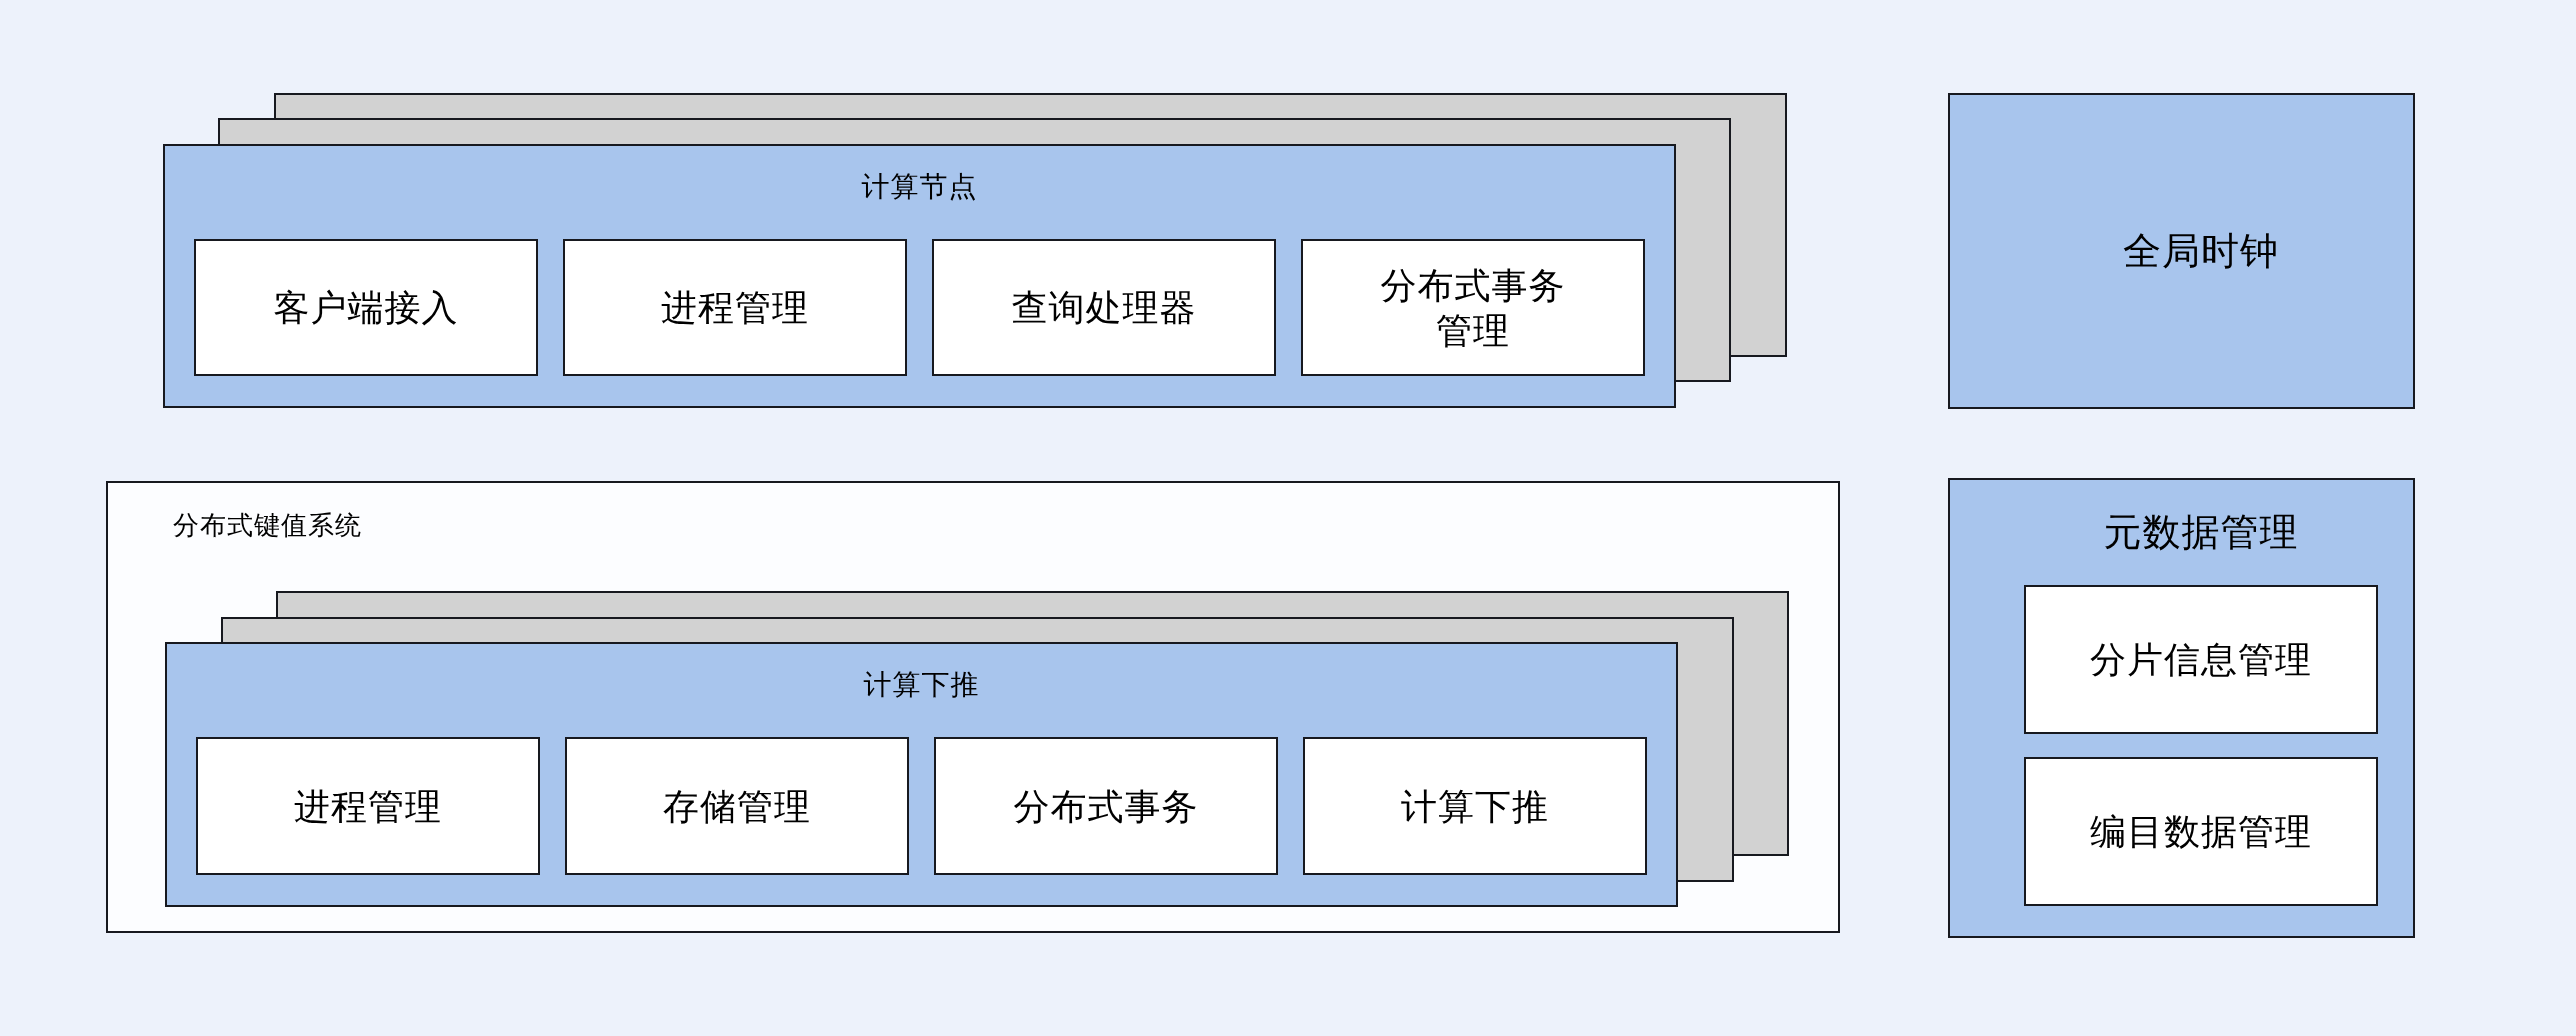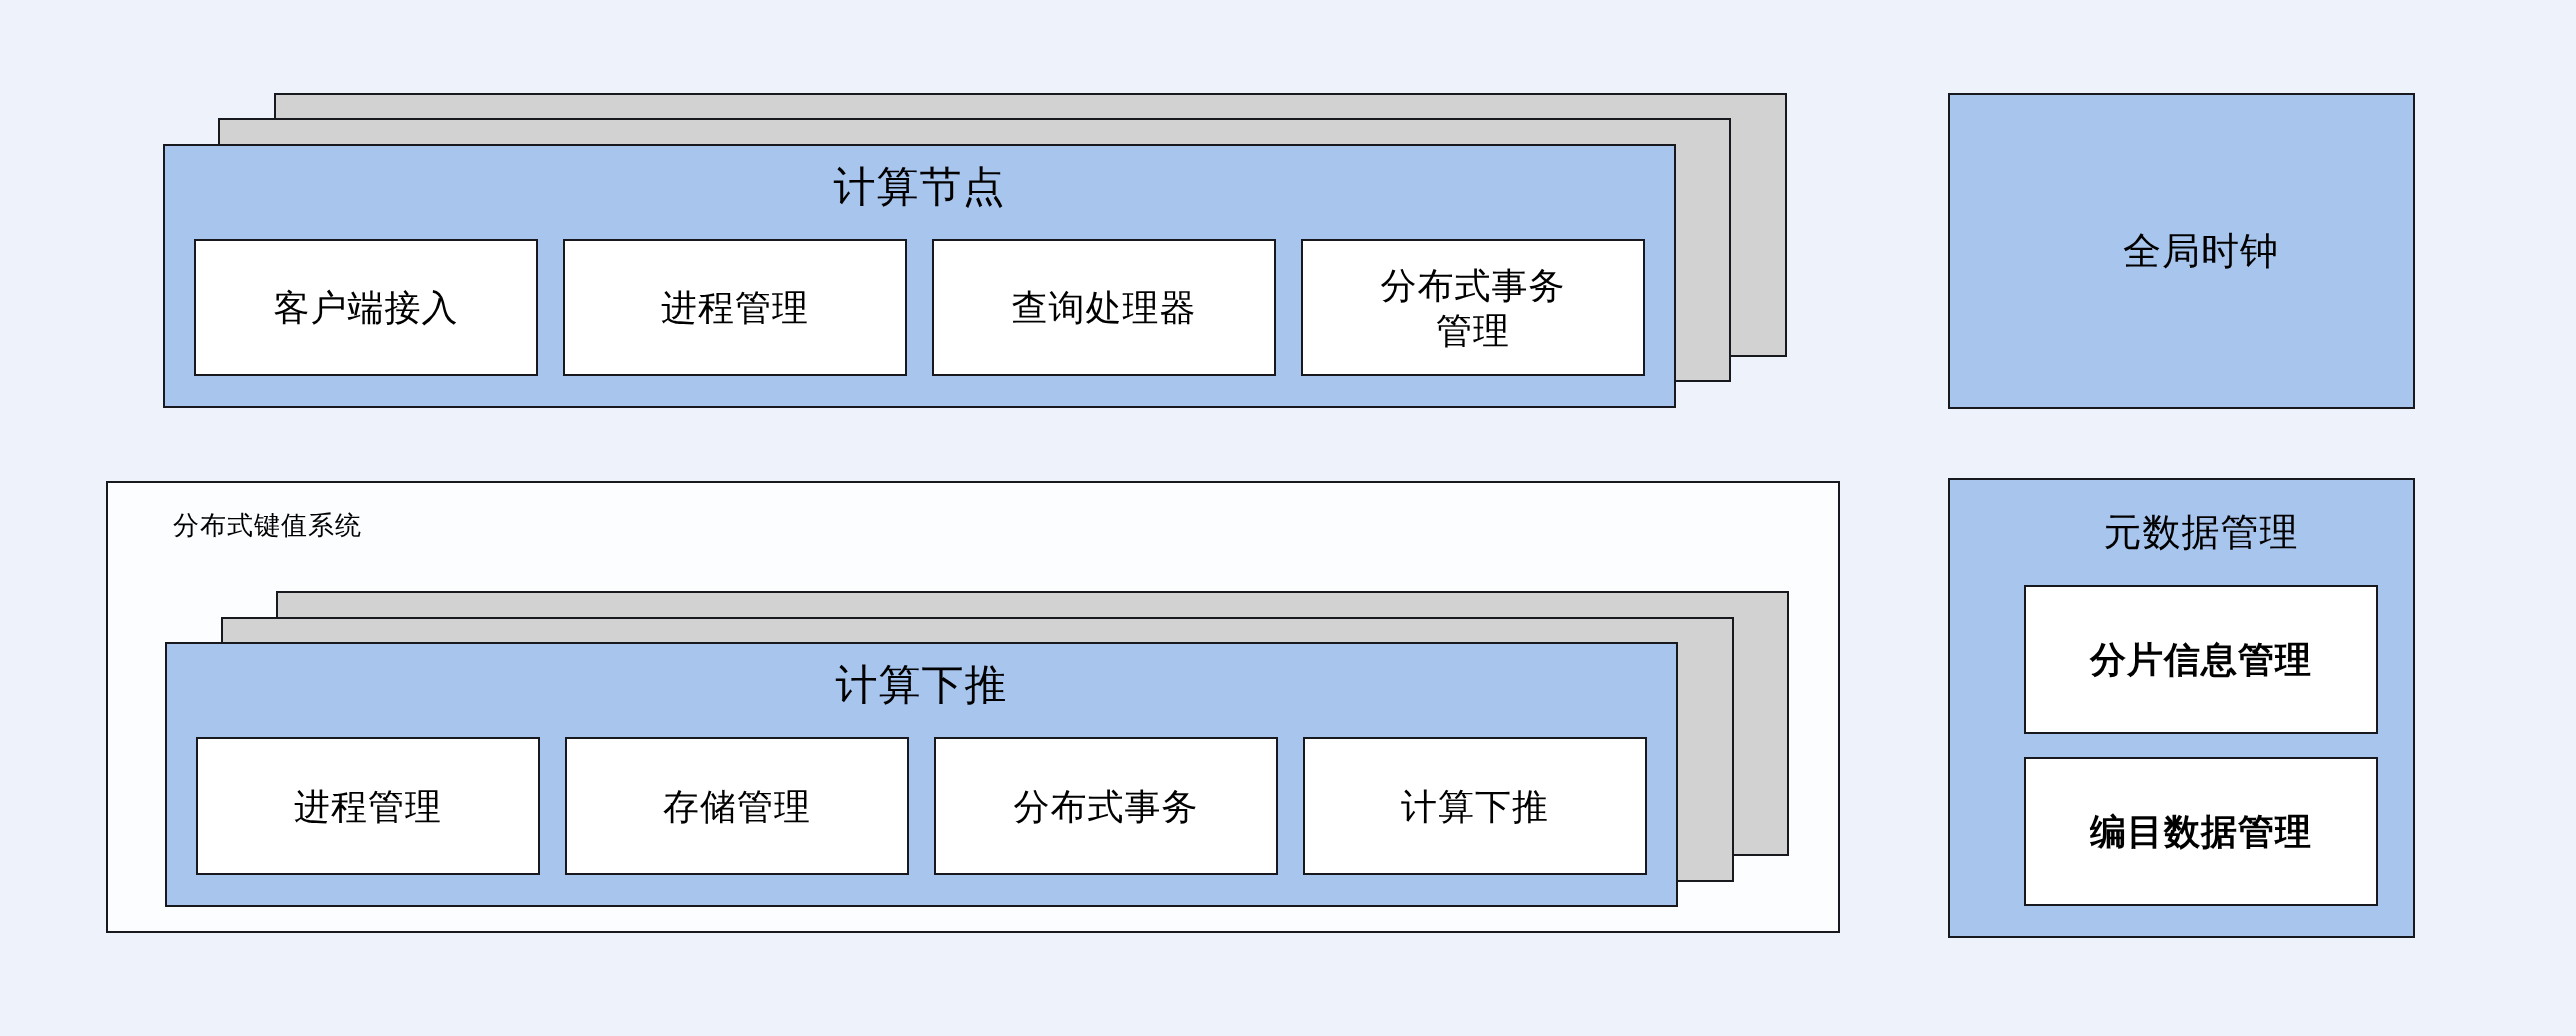--- a/index.html
+++ b/index.html
@@ -31,21 +31,21 @@
     background:var(--node-fill);
     border:2.9px solid var(--border);
     display:flex;
     flex-direction:column;
   }
   .node-title{
     height:82px;
     display:flex;
     align-items:center;
     justify-content:center;
-    font-size:42px;
+    font-size:28px;
     letter-spacing:1px;
   }
   .module-row{
     flex:1;
     display:flex;
     gap:25px;
     padding:11px 29px 30px 29px;
     align-items:stretch;
   }
   .module{
@@ -80,21 +80,20 @@
   .metadata-title{
     height:105px;
     display:flex;align-items:center;justify-content:center;
     font-size:38px;letter-spacing:1px;
   }
   .metadata-modules{
     flex:1;
     display:flex;flex-direction:column;
     gap:23px;
     padding:0 35px 30.5px 35px;
-    font-weight:bold;
   }
   .metadata-modules .module{flex:1;}
   
   .kv-panel{
     position:absolute;
     left:106px;top:481px;width:1734px;height:452px;
     background:var(--panel-fill);
     border:2.9px solid var(--border);
   }
   .kv-title{

